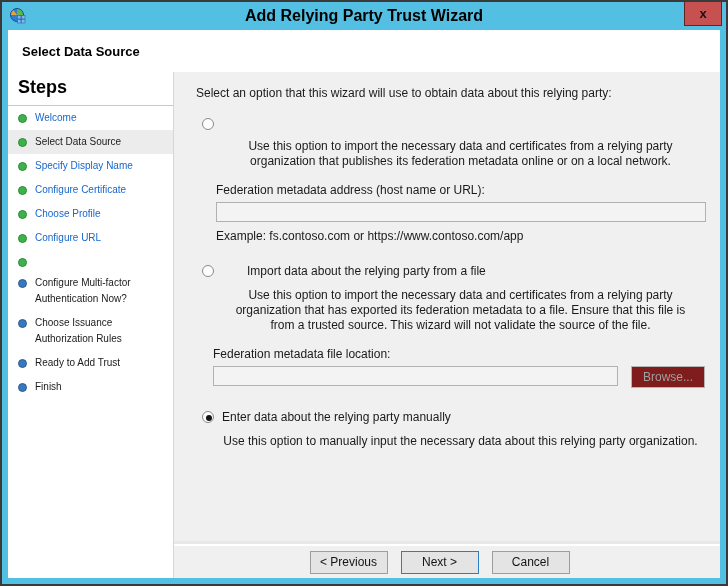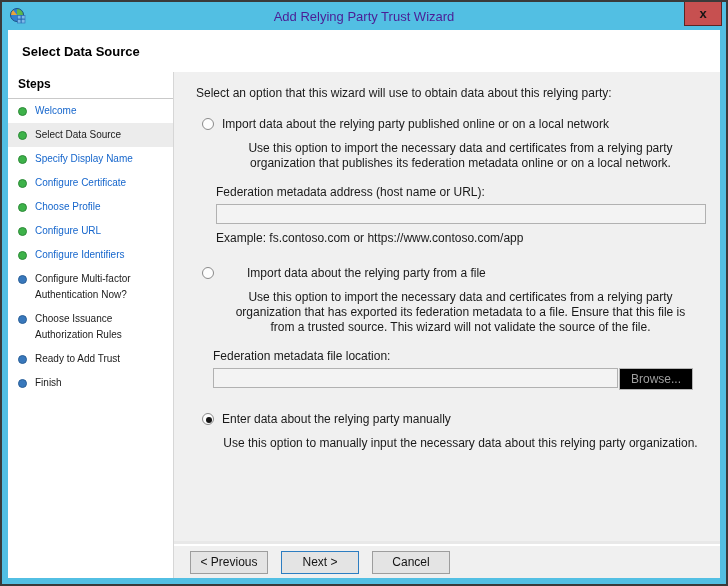--- a/index.html
+++ b/index.html
@@ -15,21 +15,21 @@
 
   
   .titlebar {
     height:28px; position:relative; flex:0 0 auto;
     display:flex; align-items:center;
   }
   .titlebar-icon { margin-left:7px; width:18px; height:18px; }
   .titlebar-title {
     position:absolute; left:0; right:0; top:0; bottom:0;
     display:flex; align-items:center; justify-content:center;
-    font-size:13px; color:#4c1d95;
+    font-size:16px; color:#000000;font-weight:bold;
   }
   .close-btn {
     position:absolute; right:4px; top:0;
     width:38px; height:24px;
     background:#c75050;
     border:1px solid #5c2624; border-top:none;
     color:#141414; font-weight:bold; font-size:13px;
     display:flex; align-items:center; justify-content:center;
     cursor:default;
   }
@@ -49,21 +49,21 @@
 
   .content { flex:1 1 auto; display:flex; min-height:0; }
 
   
   .sidebar {
     width:166px; flex:0 0 auto; background:#fff;
     border-right:1px solid #d6d6d6;
     display:flex; flex-direction:column;
   }
   .steps-title {
-    font-size:12px; font-weight:bold; color:#000;
+    font-size:18px; font-weight:bold; color:#000;
     padding:5px 10px 7px 10px;
     border-bottom:1px solid #c9c9c9;
   }
   .step-item {
     display:flex; align-items:flex-start;
     padding:4px 6px 4px 10px;
     font-size:10px; line-height:16px;
   }
   .step-item.current { background:#ececec; }
   .bullet {
@@ -102,34 +102,34 @@
     display:block; height:20px;
     background:#f3f3f3; border:1px solid #b1b1b1;
     font-family:"Liberation Sans", sans-serif; font-size:12px;
     padding:0 4px; color:#1a1a1a;
   }
   .input-wide { width:490px; }
   .input-file { width:405px; }
   .example { margin-top:7px; }
   .file-row { display:flex; align-items:flex-start; }
   .browse-btn {
-    margin-left:1px; width:74px; height:22px;
-    background:#000000; border:1px solid #b5b5b5;
+    margin-left:13px; width:74px; height:22px;
+    background:#7f1d1d; border:1px solid #b5b5b5;
     color:#9f9f9f; font-family:"Liberation Sans", sans-serif; font-size:12px;
   }
   .sect { margin-top:20px;gap:25px; }
   .sect3 { margin-top:22px;text-align:center; }
 
   
   .footer {
     flex:0 0 34px; background:#f0f0f0;
     border-top:2px solid #ffffff;
     box-shadow:0 -3px 0 #e8e8e8;
-    display:flex; align-items:center; justify-content:flex-start;
-    padding-right:15px; gap:13px;padding-left:16px;
+    display:flex; align-items:center; justify-content:center;
+    padding-right:15px; gap:13px;
   }
   .wiz-btn {
     width:78px; height:23px;
     background:#e4e4e4; border:1px solid #9d9d9d;
     font-family:"Liberation Sans", sans-serif; font-size:12px; color:#141414;
   }
   .wiz-btn.default { border:1px solid #2d7dc1; }
 </style>
 </head>
 <body>
@@ -183,21 +183,20 @@
         <div class="step-item">
           <span class="bullet visited"></span>
           <span class="step-label link">Choose Profile</span>
         </div>
         <div class="step-item">
           <span class="bullet visited"></span>
           <span class="step-label link">Configure URL</span>
         </div>
         <div class="step-item">
           <span class="bullet visited"></span>
-          <span class="step-label link">Configure Identifiers</span>
         </div>
         <div class="step-item">
           <span class="bullet pending"></span>
           <span class="step-label plain">Configure Multi-factor Authentication Now?</span>
         </div>
         <div class="step-item">
           <span class="bullet pending"></span>
           <span class="step-label plain">Choose Issuance Authorization Rules</span>
         </div>
         <div class="step-item">
@@ -210,21 +209,20 @@
         </div>
       </div>
 
       <div class="right-col" style="flex:1; display:flex; flex-direction:column; min-width:0;">
 
         <div class="main">
           <div class="intro">Select an option that this wizard will use to obtain data about this relying party:</div>
 
           <div class="radio-row">
             <span class="radio"></span>
-            <span>Import data about the relying party published online or on a local network</span>
           </div>
           <div class="opt-desc">Use this option to import the necessary data and certificates from a relying party organization that publishes its federation metadata online or on a local network.</div>
           <div class="sub-block1">
             <div class="field-label">Federation metadata address (host name or URL):</div>
             <input class="text-input input-wide" type="text" disabled="" value="" style="">
             <div class="example">Example: fs.contoso.com or https://www.contoso.com/app</div>
           </div>
 
           <div class="radio-row sect">
             <span class="radio"></span>

